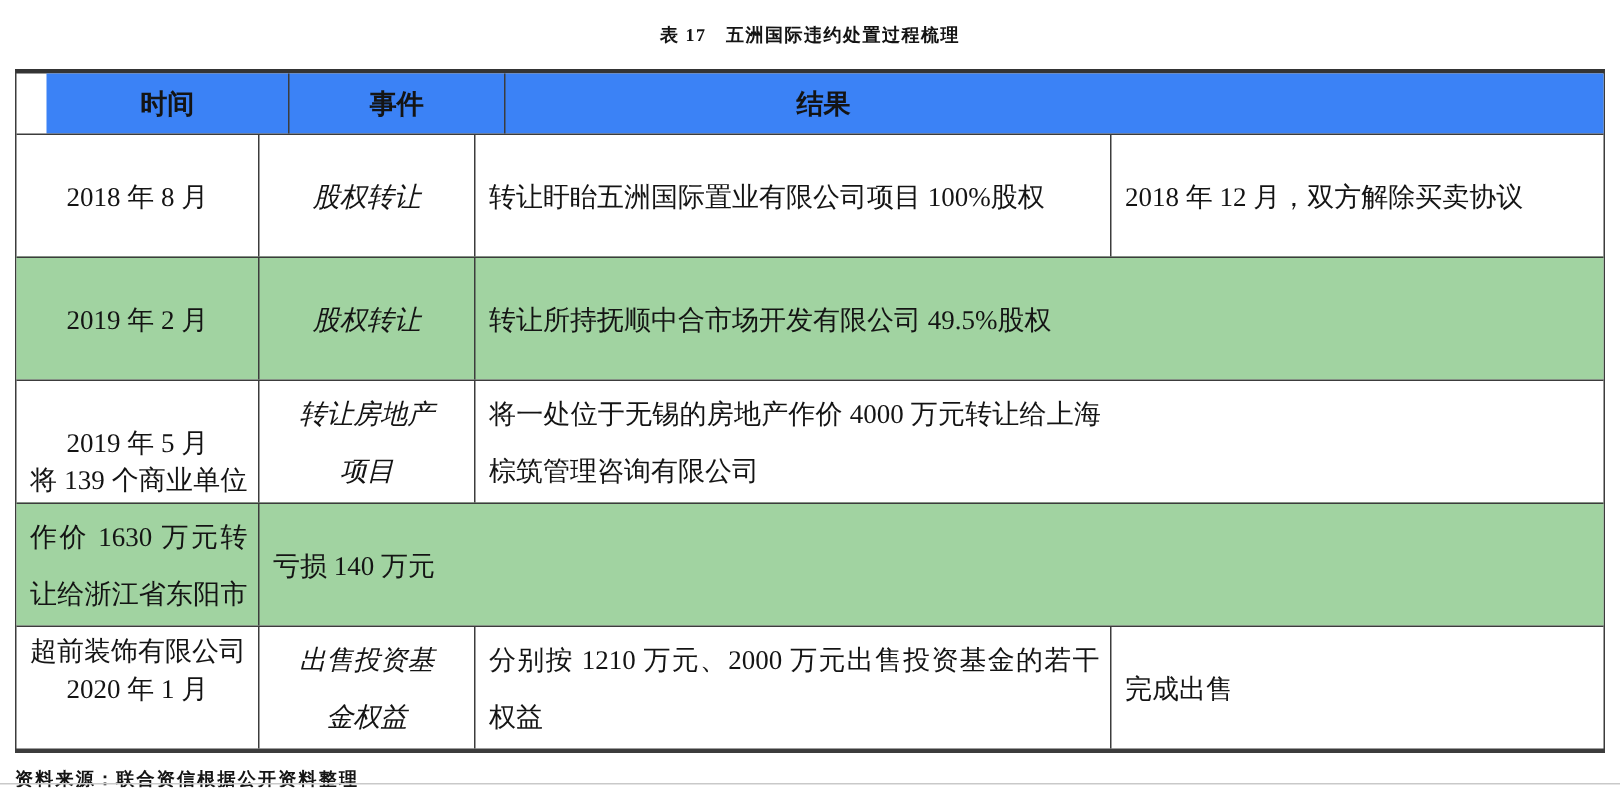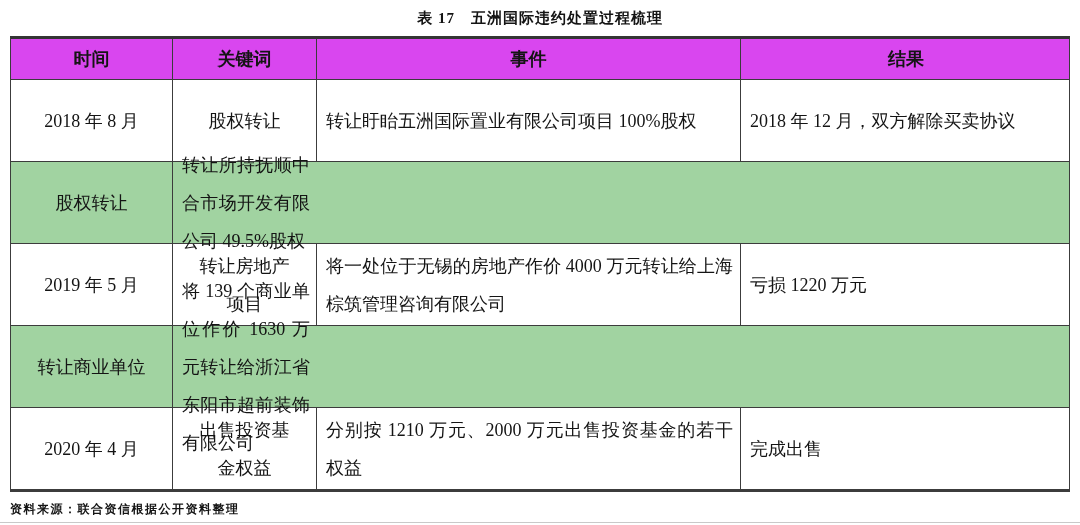--- a/index.html
+++ b/index.html
@@ -7,25 +7,25 @@
   .page {
     position: relative;
     width: 1080px;
     height: 525px;
     background: #ffffff;
     font-family: "Liberation Serif", serif;
     color: #141414;
     overflow: hidden;
   }
   .doc-title {
-    height: 36px;
+    height: 46px;
     display: flex;
     align-items: center;
     justify-content: center;
-    font-size: 15px;
+    font-size: 12px;
     font-weight: bold;
     letter-spacing: 1px;
   }
   .tbl {
     margin: 0 10px;
     width: 1060px;
     border-top: 3px solid #343434;
     border-bottom: 3px solid #3c3c3c;
     border-left: 1.5px solid #3c3c3c;
     border-right: 1.5px solid #3c3c3c;
@@ -45,23 +45,23 @@
   .cell:last-child { border-right: none; }
   .hdr .cell {
     height: 40px;
     justify-content: center;
     font-family: "Liberation Sans", sans-serif;
     font-weight: bold;
     line-height: 40px;
   }
   .body-row .cell { height: 81px; }
   .green { background: #a1d3a1; }
-  .hdr { background: #d946ef; }
+  .hdr { background: #3b82f6; margin-left: 20px; }
   .c-time, .c-key { justify-content: center; text-align: center; }
-  .c-key { padding: 0 19px; }
+  .c-key { padding: 0 19px; font-style: italic; }
   .c-event { padding: 0 7px 0 9px; text-align: justify; }
   .c-result { padding: 0 10px 0 9px; text-align: left; }
   .source-note {
     margin: 9px 0 0 10px;
     font-size: 12px;
     font-weight: bold;
     letter-spacing: 1.5px;
   }
   .bottom-rule {
     position: absolute;
@@ -76,51 +76,50 @@
 <body>
 
 <div class="page">
 
   <div class="doc-title">表 17　五洲国际违约处置过程梳理</div>
 
   <div class="tbl">
 
     <div class="row hdr">
       <div class="cell">时间</div>
-      <div class="cell">关键词</div>
       <div class="cell">事件</div>
       <div class="cell">结果</div>
     </div>
 
     <div class="row body-row">
       <div class="cell c-time">2018 年 8 月</div>
       <div class="cell c-key">股权转让</div>
       <div class="cell c-event">转让盱眙五洲国际置业有限公司项目 100%股权</div>
       <div class="cell c-result">2018 年 12 月，双方解除买卖协议</div>
     </div>
 
     <div class="row body-row green">
+      <div class="cell c-time">2019 年 2 月</div>
       <div class="cell c-key">股权转让</div>
       <div class="cell c-event">转让所持抚顺中合市场开发有限公司 49.5%股权</div>
     </div>
 
     <div class="row body-row">
       <div class="cell c-time">2019 年 5 月</div>
       <div class="cell c-key">转让房地产项目</div>
       <div class="cell c-event">将一处位于无锡的房地产作价 4000 万元转让给上海棕筑管理咨询有限公司</div>
-      <div class="cell c-result">亏损 1220 万元</div>
     </div>
 
     <div class="row body-row green">
-      <div class="cell c-key">转让商业单位</div>
       <div class="cell c-event">将 139 个商业单位作价 1630 万元转让给浙江省东阳市超前装饰有限公司</div>
+      <div class="cell c-result">亏损 140 万元</div>
     </div>
 
     <div class="row body-row">
-      <div class="cell c-time">2020 年 4 月</div>
+      <div class="cell c-time">2020 年 1 月</div>
       <div class="cell c-key">出售投资基金权益</div>
       <div class="cell c-event">分别按 1210 万元、2000 万元出售投资基金的若干权益</div>
       <div class="cell c-result">完成出售</div>
     </div>
 
   </div>
 
   <div class="source-note">资料来源：联合资信根据公开资料整理</div>
 
   <div class="bottom-rule"></div>

